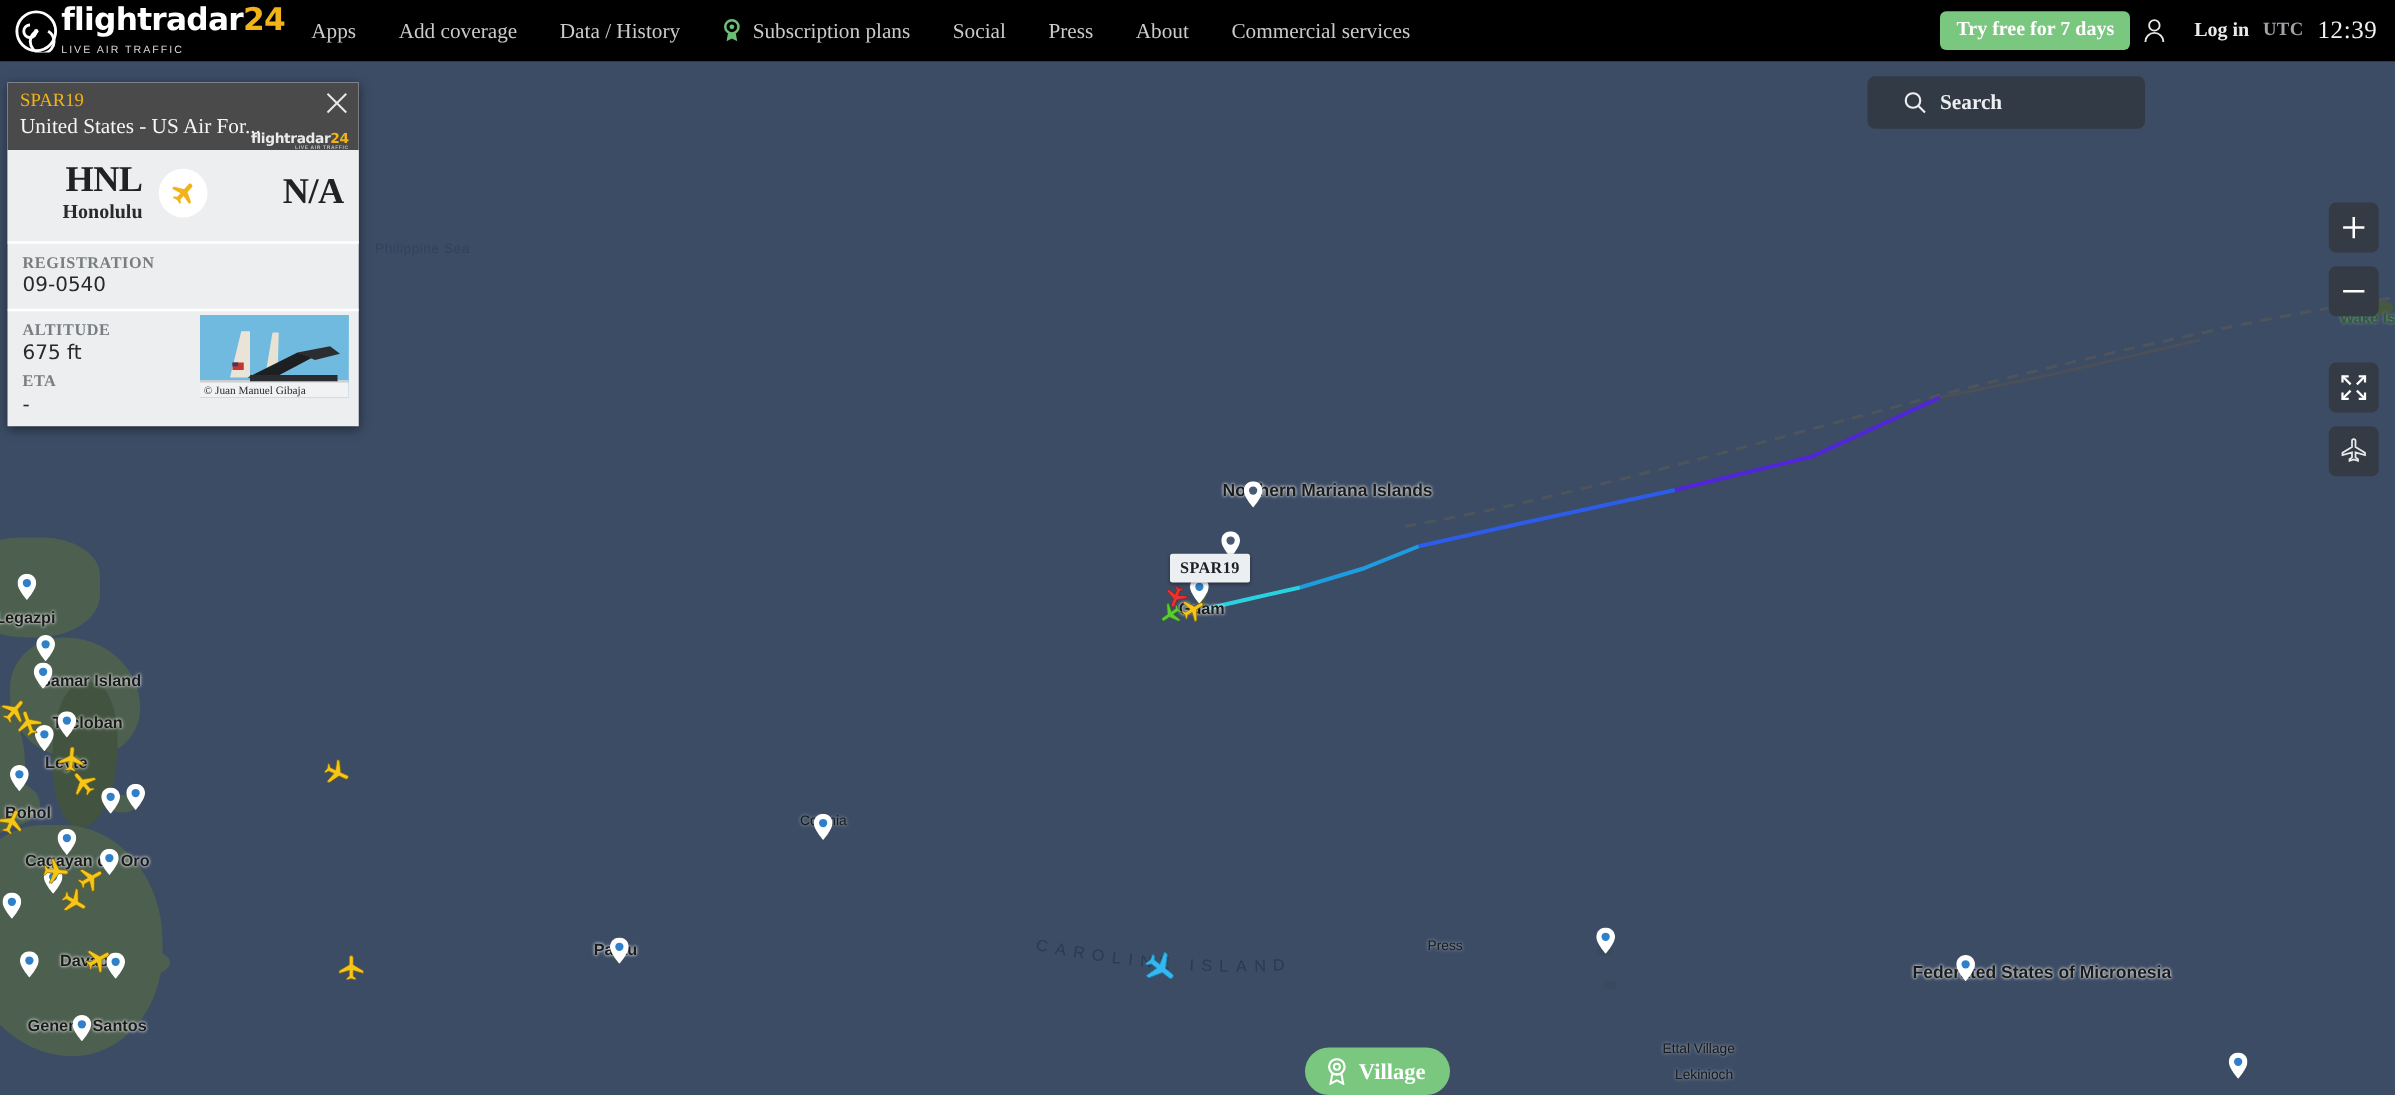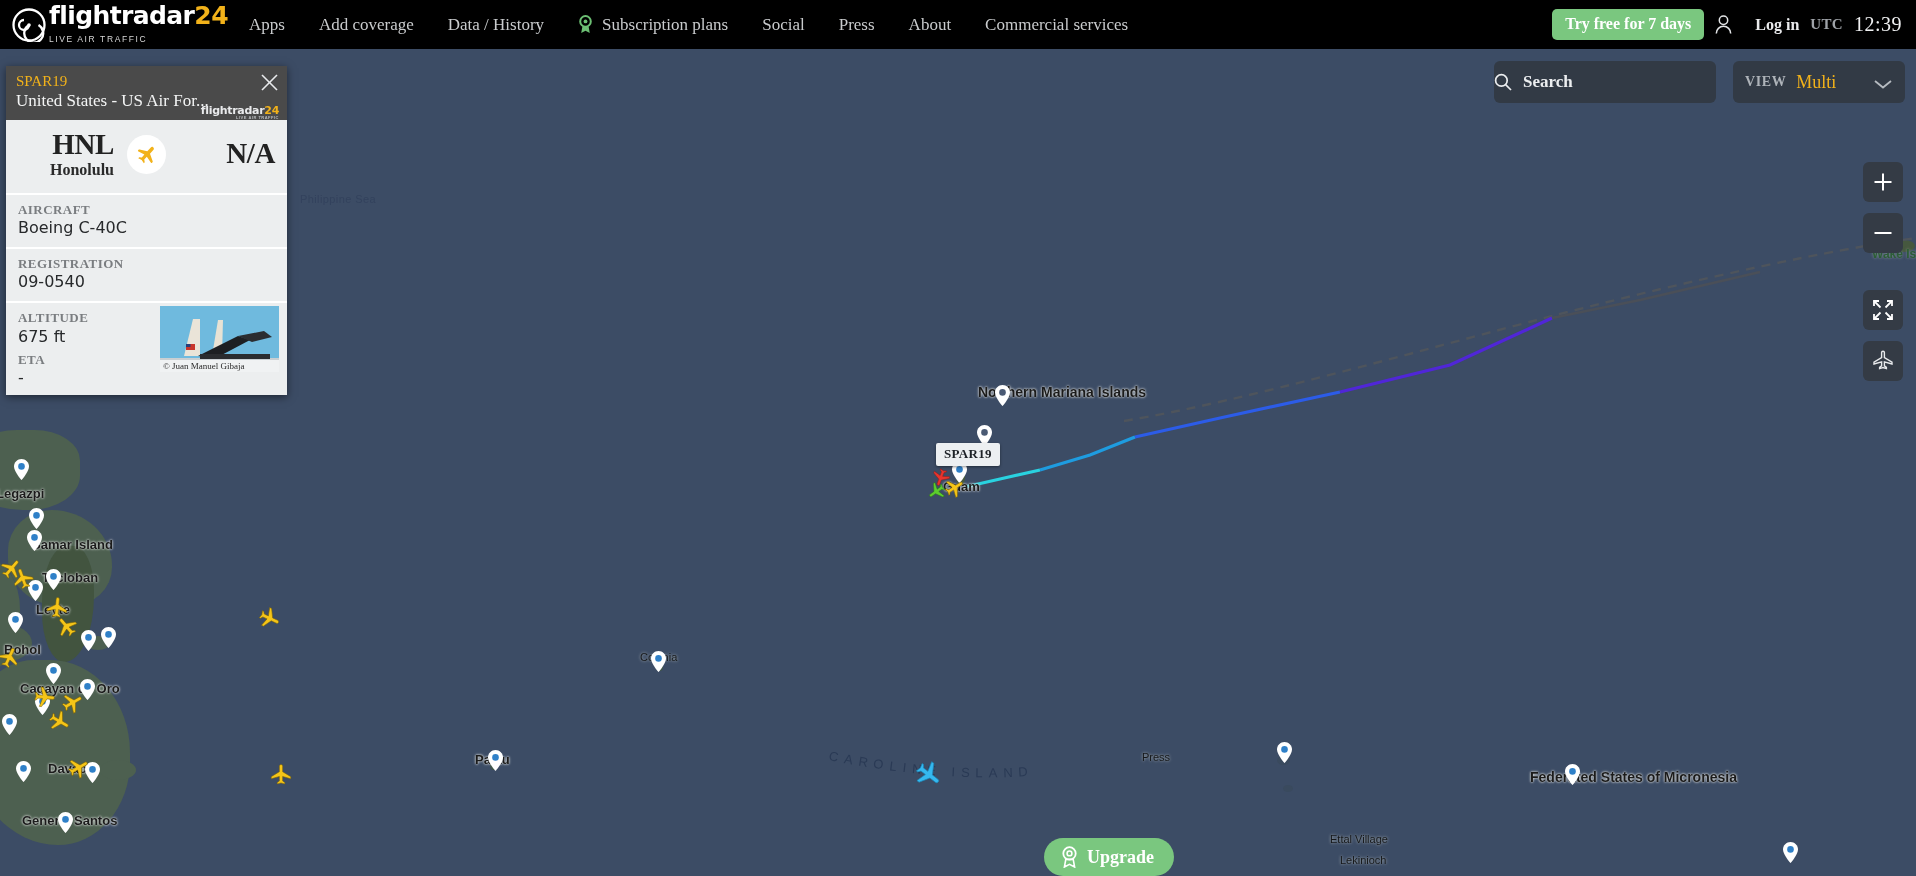--- a/index.html
+++ b/index.html
@@ -125,21 +125,21 @@
   .clock {
     color: #f0f1f2; font-size: 20px;
     font-family: "Liberation Serif", serif;
     letter-spacing: .5px;
   }
 
   
   .search-box {
     position: absolute; left: 1494px; top: 61px; width: 222px; height: 42px;
     background: #323a45; border-radius: 6px; z-index: 35;
-    display: flex; align-items: center; padding-left: 0; gap: 11px;
+    display: flex; align-items: center; padding-left: 29px; gap: 11px;
     cursor: text;
   }
   .mag { width: 18px; height: 18px; flex: 0 0 18px; }
   .search-label { color: #eceef0; font-size: 17px; font-weight: 700; }
   .view-box {
     position: absolute; left: 1733px; top: 61px; width: 172px; height: 42px;
     background: #323a45; border-radius: 6px; z-index: 35;
     display: flex; align-items: center; gap: 10px; padding: 0 12px;
     cursor: pointer;
   }
@@ -587,29 +587,20 @@
   <div class="search-box">
     <span class="mag">
       <svg viewBox="0 0 18 18">
         <circle cx="7.4" cy="7.4" r="5.8" fill="none" stroke="#eceef0" stroke-width="1.7"></circle>
         <line x1="11.6" y1="11.6" x2="17" y2="17" stroke="#eceef0" stroke-width="1.7"></line>
       </svg>
     </span>
     <span class="search-label">Search</span>
   </div>
 
-  <div class="view-box">
-    <span class="view-lbl">VIEW</span>
-    <span class="view-val">Multi</span>
-    <span class="chev">
-      <svg viewBox="0 0 20 12">
-          <polyline points="2,3 10,9.5 18,3" fill="none" stroke="#b6bbc1" stroke-width="1.8"></polyline>
-        </svg>
-    </span>
-  </div>
 
   <div class="mapbtn" id="zoom-in">
     <svg width="22" height="22" viewBox="0 0 22 22">
       <line x1="11" y1="2.5" x2="11" y2="19.5" stroke="#fff" stroke-width="2"></line>
       <line x1="2.5" y1="11" x2="19.5" y2="11" stroke="#fff" stroke-width="2"></line>
     </svg>
   </div>
   <div class="mapbtn" id="zoom-out">
     <svg width="22" height="22" viewBox="0 0 22 22">
       <line x1="2.5" y1="11" x2="19.5" y2="11" stroke="#fff" stroke-width="2"></line>
@@ -636,21 +627,21 @@
   </div>
 
   <div class="upgrade">
     <span class="ribbon-w">
       <svg viewBox="0 0 19 22">
         <circle cx="9.5" cy="7.4" r="6.2" fill="none" stroke="#fff" stroke-width="1.8"></circle>
         <circle cx="9.5" cy="7.4" r="2.4" fill="none" stroke="#fff" stroke-width="1.6"></circle>
         <path d="M5.8 13.4 4.4 21l5.1-2.7 5.1 2.7-1.4-7.6z" fill="none" stroke="#fff" stroke-width="1.6"></path>
       </svg>
     </span>
-    <span class="upgrade-text">Upgrade</span>
+    <span class="upgrade-text">Village</span>
   </div>
 
   <div class="panel">
     <div class="panel-head">
       <div class="p-callsign">SPAR19</div>
       <div class="p-operator">United States - US Air For...</div>
       <span class="p-close">
         <svg viewBox="0 0 19 19">
           <line x1="2" y1="2" x2="17" y2="17" stroke="#e9eaec" stroke-width="1.6"></line>
           <line x1="17" y1="2" x2="2" y2="17" stroke="#e9eaec" stroke-width="1.6"></line>
@@ -668,24 +659,20 @@
         <svg viewBox="0 0 24 24">
           <path d="M21.5 15.3c.3-.1.5-.4.5-.8v-.7c0-.4-.2-.7-.5-.9l-7.3-3.9V3.5c0-.9-.8-1.7-1.7-1.7h-.5c-.9 0-1.6.8-1.6 1.7V9L3.1 12.9c-.3.2-.6.5-.6.9v.7c0 .4.3.7.6.8l7.3-1.8v4l-2.2 1.7v1.4l3.9-1 3.9 1v-1.4l-2.2-1.7v-4z" fill="#f2b21a" transform="rotate(42 12 12)"></path>
         </svg>
       </div>
       <div class="ap">
         <div class="ap-code">N/A</div>
         <div class="ap-city"></div>
       </div>
     </div>
 
-    <div class="drow">
-      <div class="dlabel">AIRCRAFT</div>
-      <div class="dval">Boeing C-40C</div>
-    </div>
     <div class="drow">
       <div class="dlabel">REGISTRATION</div>
       <div class="dval">09-0540</div>
     </div>
 
     <div class="photo-row">
       <div>
         <div class="dlabel">ALTITUDE</div>
         <div class="dval">675 ft</div>
       </div>

